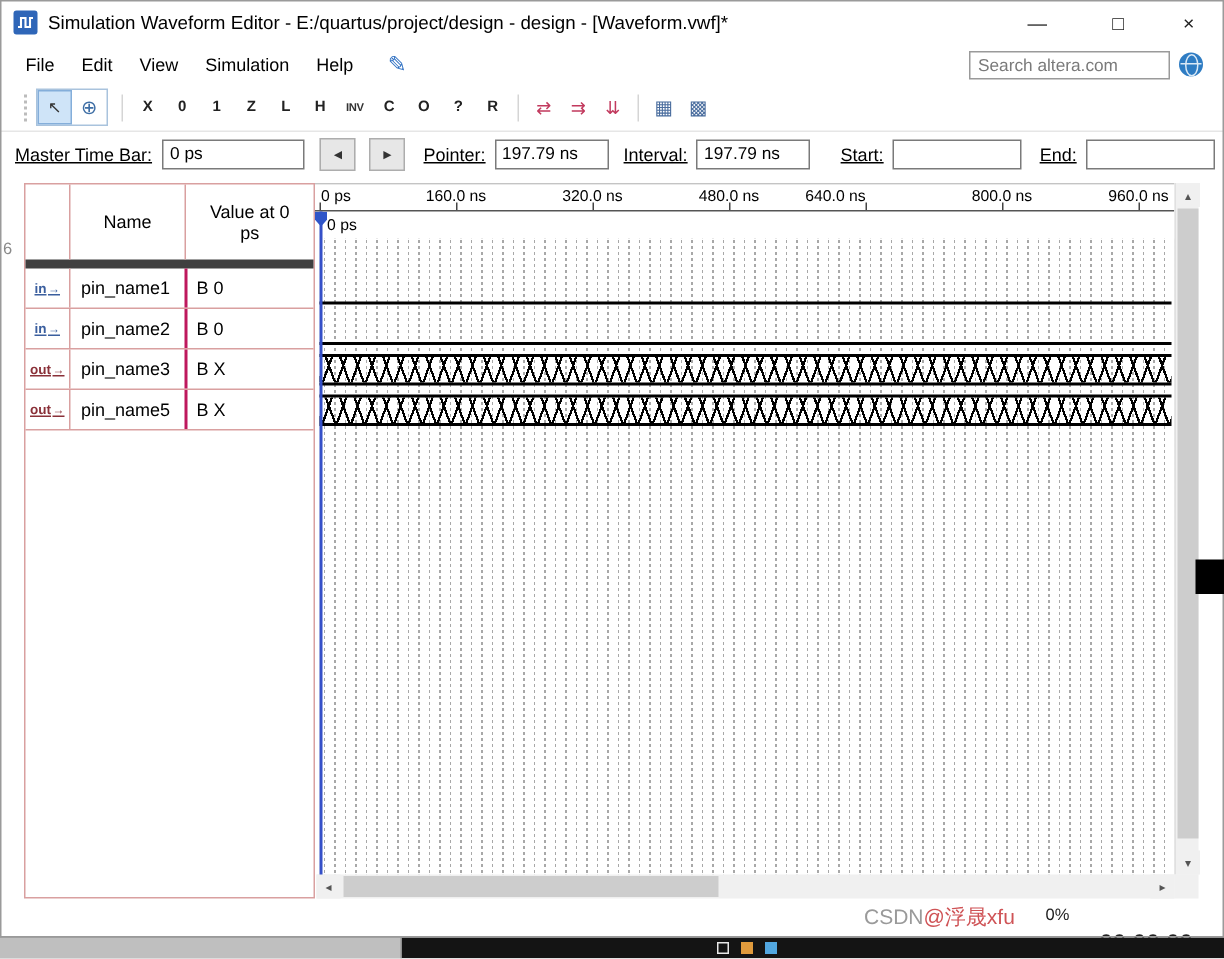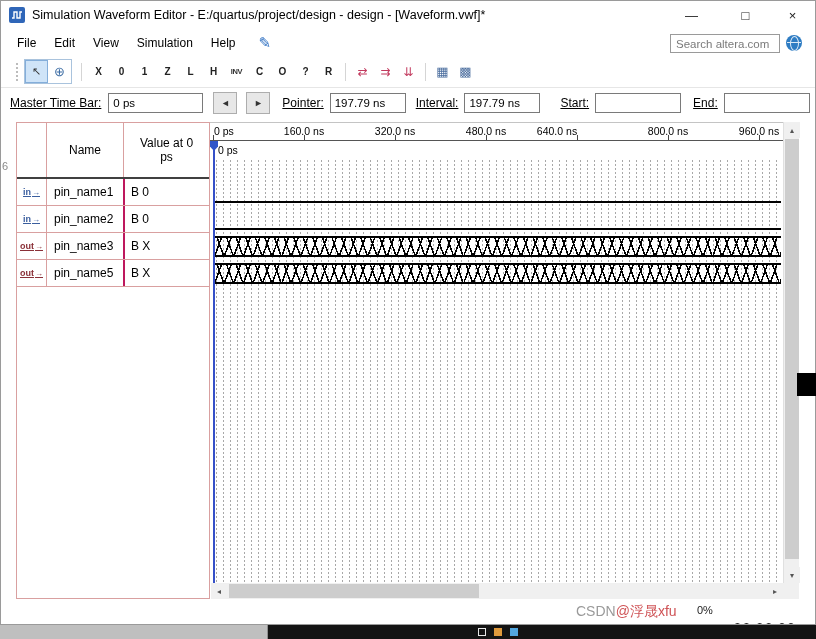--- a/index.html
+++ b/index.html
@@ -11,21 +11,21 @@
   .titlebar { position:absolute; left:0; top:0; width:816px; height:30px; background:#fff; }
   .app-icon { position:absolute; left:9px; top:7px; width:16px; height:16px; background:#2f66b8; border-radius:2px; display:flex; align-items:center; justify-content:center; }
   .title-text { position:absolute; left:32px; top:8px; font-size:12.5px; white-space:nowrap; }
   .win-btn { position:absolute; top:0; width:47px; height:30px; display:flex; align-items:center; justify-content:center; font-size:13px; color:#222; }
   .win-min { left:668px; } .win-max { left:722px; } .win-close { left:769px; }
 
   
   .menubar { position:absolute; left:0; top:30px; width:816px; height:26px; background:#fff; display:flex; align-items:center; padding-left:8px; }
   .menu-item { padding:0 9px; line-height:25px; font-size:12px; }
   .feather { margin-left:14px; color:#2d6fc2; font-size:15px; transform:rotate(0deg); }
-  .searchbox { position:absolute; right:36px; top:4px; width:110px; height:19px; border:1px solid #9a9a9a; background:#fff; font-size:11.5px; padding:0 5px; color:#333; font-family:"Liberation Sans",sans-serif; }
+  .searchbox { position:absolute; right:36px; top:4px; width:134px; height:19px; border:1px solid #9a9a9a; background:#fff; font-size:11.5px; padding:0 5px; color:#333; font-family:"Liberation Sans",sans-serif; }
   .searchbox::placeholder { color:#7a7a7a; }
   .globe { position:absolute; right:14px; top:5px; width:16px; height:16px; border-radius:50%; background:#2e7cc3; }
   .globe::before { content:""; position:absolute; left:1px; right:1px; top:7px; height:1px; background:#dbe9f6; }
   .globe::after { content:""; position:absolute; left:4px; top:1px; width:7px; height:13px; border:1px solid #dbe9f6; border-radius:50%; }
 
   
   .toolbar { position:absolute; left:0; top:56px; width:816px; height:32px; display:flex; align-items:center; padding-left:16px; border-bottom:1px solid #e6e6e6; }
   .toolbar-grip { width:0; height:18px; border-left:2px dotted #bcbcbc; margin-right:6px; }
   .tool-group-box { display:flex; border:1px solid #a9c3dd; padding:0; margin-right:4px; }
   .tb-btn { width:23px; height:23px; display:flex; align-items:center; justify-content:center; font-size:11px; color:#333; border:1px solid transparent; background:transparent; }
@@ -45,21 +45,21 @@
   .in-pointer { width:76px; margin-left:6px; }
   .in-interval { width:76px; margin-left:6px; }
   .in-start { width:86px; margin-left:6px; }
   .in-end { width:86px; margin-left:6px; }
   .nav-btn { width:24px; height:22px; border:1px solid #adadad; background:#e7e7e7; display:flex; align-items:center; justify-content:center; font-size:9px; color:#333; }
   .nav-left { margin-left:10px; } .nav-right { margin-left:9px; }
   .lbl-pointer { margin-left:12px; } .lbl-interval { margin-left:10px; } .lbl-start { margin-left:20px; } .lbl-end { margin-left:12px; }
 
   
   .sig-panel { position:absolute; left:16px; top:122px; width:194px; height:477px; background:#fff; border:1px solid #d9a0a0; }
-  .sig-header { display:flex; height:56px; border-bottom:2px solid #404040; }
+  .sig-header { display:flex; height:56px; border-bottom:6px solid #404040; }
   .sig-row { display:flex; height:27px; border-bottom:1px solid #d9a0a0; }
   .cell-gutter { width:29px; display:flex; align-items:center; justify-content:center; }
   .cell-name { width:77px; border-left:1px solid #d9a0a0; display:flex; align-items:center; padding-left:7px; font-size:12px; }
   .cell-value { flex:1; border-left:2px solid #be185d; display:flex; align-items:center; padding-left:6px; font-size:12px; }
   .hdr-cell-name { width:77px; border-left:1px solid #d9a0a0; display:flex; align-items:center; justify-content:center; font-size:12px; }
   .hdr-cell-value { flex:1; border-left:1px solid #d9a0a0; display:flex; align-items:center; justify-content:center; text-align:center; font-size:12px; padding:0 14px; }
   .pin-badge { font-size:9px; font-weight:bold; text-decoration:underline; }
   .pin-badge::after { content:"\2192"; font-size:8px; margin-left:1px; }
   .dir-in .pin-badge { color:#3a5e9e; }
   .dir-out .pin-badge { color:#8a3038; }

